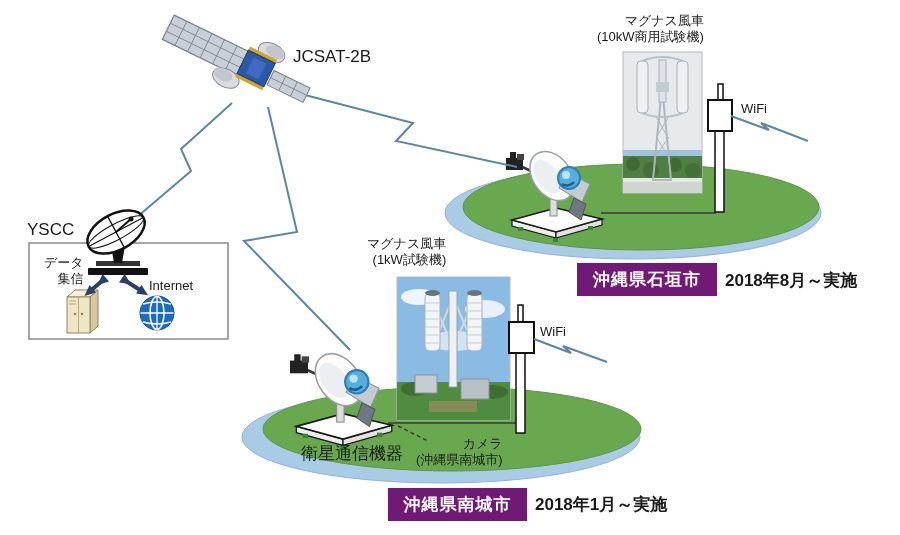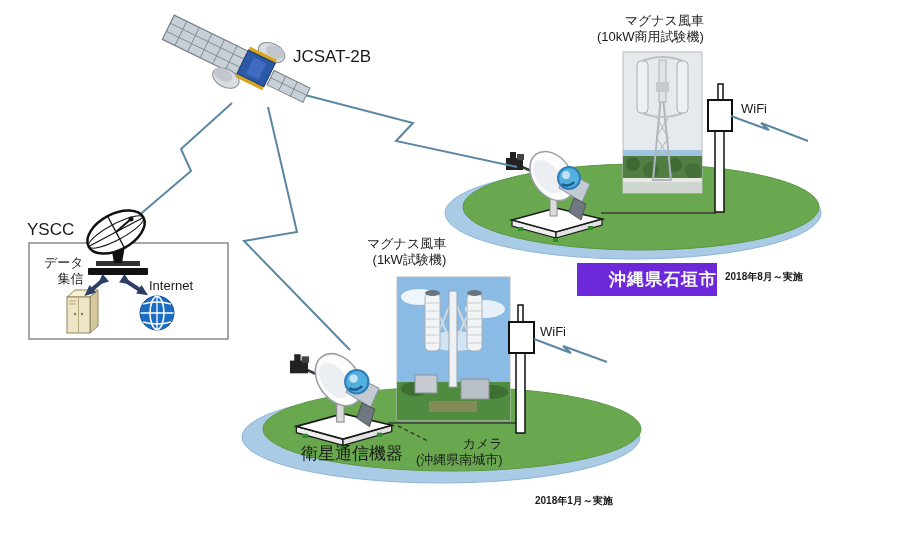--- a/index.html
+++ b/index.html
@@ -4,24 +4,24 @@
 <style>
   html,body{margin:0;padding:0;background:#fff;}
   .stage{
     position:relative;width:900px;height:535px;background:#ffffff;overflow:hidden;
     font-family:"Liberation Sans","DejaVu Sans",sans-serif;color:#1a1a1a;
   }
   .stage svg.art{position:absolute;left:0;top:0;}
   .txt{position:absolute;white-space:nowrap;line-height:1.2;}
   .t13{font-size:13px;text-align:right;}
   .t14{font-size:17px;}
-  .t15{font-size:10px;font-weight:600;}
+  .t15{font-size:17px;font-weight:600;}
   .badge{
-    position:absolute;height:33px;line-height:33px;text-align:right;
-    background:#6d28d9;color:#ffffff;font-weight:bold;font-size:17px;letter-spacing:1px;
+    position:absolute;height:33px;line-height:33px;text-align:center;
+    background:#701a75;color:#ffffff;font-weight:bold;font-size:17px;letter-spacing:1px;
   }
   .twoline span{display:block;}
 </style>
 </head>
 <body>
 
 <div class="stage">
 
   <svg class="art" width="900" height="535" viewBox="0 0 900 535">
     <defs>
@@ -215,15 +215,16 @@
   <div class="txt t13 twoline" style="left:367px;top:236px;">
     <span>マグナス風車</span>
     <span>(1kW試験機)</span>
   </div>
   <div class="txt t13" style="left:540px;top:324px;">WiFi</div>
   <div class="txt t14" style="left:301px;top:444px;">衛星通信機器</div>
   <div class="txt t13 twoline" style="left:416px;top:436px;">
     <span>カメラ</span>
     <span>(沖縄県南城市)</span>
   </div>
+  <div class="badge" style="left:388px;top:488px;width:139px;">沖縄県南城市</div>
   <div class="txt t15" style="left:535px;top:495px;">2018年1月～実施</div>
 
 </div>
 
 </body></html>

